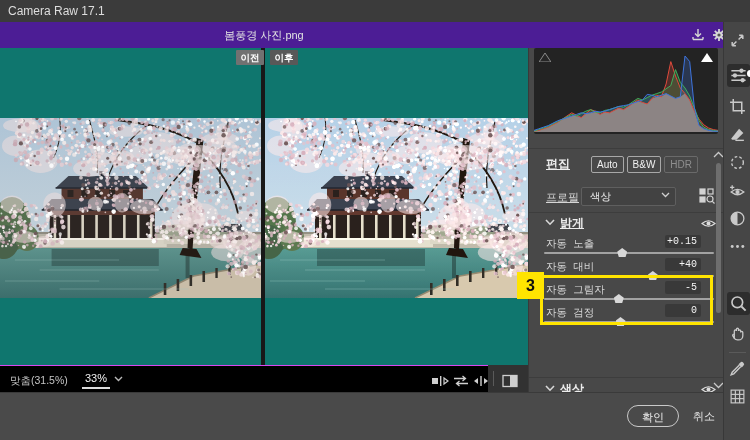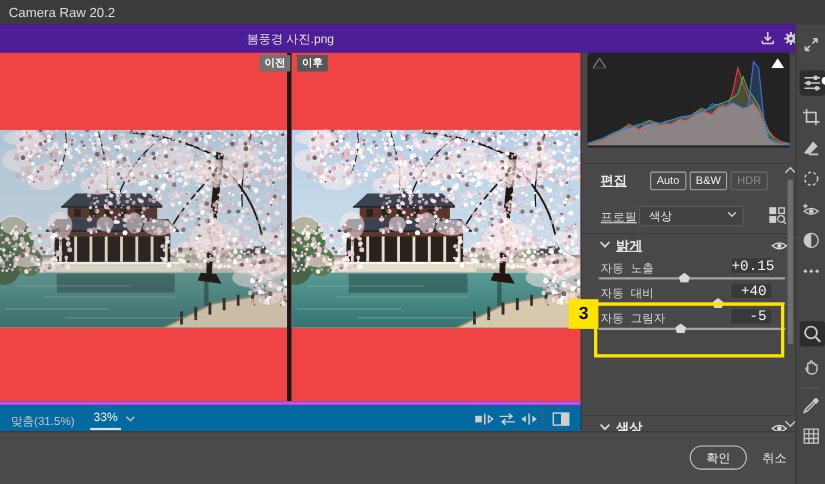--- a/index.html
+++ b/index.html
@@ -10,34 +10,34 @@
   
   .titlebar{left:0;top:0;width:750px;height:22px;background:#3b3b3b;border-bottom:1px solid #2e2e2e;}
   .titlebar .t{position:absolute;left:8px;top:4px;font-size:12px;color:#dedede;}
 
   
   .header{left:0;top:22px;width:723px;height:26px;background:#4c1d95;}
   .filename{position:absolute;left:0;top:6px;width:528px;text-align:center;font-size:11px;color:#e2e2e2;}
   .hicon{position:absolute;top:5px;width:16px;height:16px;color:#d6d6d6;}
 
   
-  .viewport{left:0;top:48px;width:528px;height:317px;background:#ef4444;overflow:hidden;}
+  .viewport{left:0;top:48px;width:528px;height:317px;background:#0f766e;overflow:hidden;}
   .pane{position:absolute;top:0;height:317px;overflow:hidden;}
   .pane.before{left:0;width:261px;}
   .pane.after{left:265px;width:263px;}
   .pane svg.photo{position:absolute;left:0;top:70px;}
   .pane.after svg.photo{filter:brightness(1.04) contrast(1.06) saturate(1.14);}
   .pane-divider{left:261px;top:0;width:4px;height:317px;background:#181818;}
   .cmp-btn{position:absolute;top:2px;width:28px;height:15px;line-height:15px;text-align:center;
            font-size:9.5px;font-weight:bold;color:#fff;border-radius:1px;cursor:default;}
   .cmp-before{left:236px;background:#717171;}
   .cmp-after{left:270px;background:#585858;}
 
   
-  .view-toolbar{left:0;top:365px;width:528px;height:27px;background:#0369a1;border-top:3px solid #d946ef;}
+  .view-toolbar{left:0;top:365px;width:488px;height:27px;background:#000000;border-top:1px solid #d946ef;}
   .fit-label{position:absolute;left:10px;top:8px;font-size:10.5px;color:#c4c4c4;}
   .zoom-level{position:absolute;left:82px;top:6px;font-size:11px;color:#f2f2f2;
               border-bottom:2px solid #dcdcdc;padding:0 3px 3px 3px;}
   .zoom-chevron{position:absolute;left:114px;top:10px;color:#b9b9b9;}
   .vt-icon{position:absolute;top:374px;width:18px;height:14px;color:#cfcfcf;}
   .vt-div{left:493px;top:371px;width:1px;height:15px;background:#5a5a5a;}
 
   
   .right-panel{left:528px;top:48px;width:195px;height:344px;background:#484848;border-left:1px solid #3a3a3a;}
   .hist-box{position:absolute;left:5px;top:0;width:184px;height:86px;background:#232323;border-radius:2px;}
@@ -53,21 +53,21 @@
   .profile-select .val{position:absolute;left:8px;top:2px;font-size:10.5px;color:#eaeaea;}
   .profile-select .chv{position:absolute;right:5px;top:4px;color:#cfcfcf;}
   .sec-chv{position:absolute;color:#d8d8d8;}
   .eye{position:absolute;width:15px;height:11px;color:#dcdcdc;}
 
   
   .sliders{position:absolute;left:0;top:188px;width:195px;font-family:Liberation Mono, monospace;}
   .slider-row{position:relative;height:23px;}
   .s-label{position:absolute;left:17px;top:1px;font-size:10.5px;color:#d8d8d8;}
   .s-value{position:absolute;left:136px;top:-1px;width:32px;height:13px;line-height:13px;background:#393939;
-           border-radius:2px;font-size:13px;color:#f4f4f4;text-align:right;padding-right:4px;}
+           border-radius:2px;font-size:10px;color:#f4f4f4;text-align:right;padding-right:4px;}
   .s-track{position:absolute;left:15px;top:16px;width:170px;height:2px;background:#a2a2a2;border-radius:1px;}
   .s-thumb{position:absolute;top:-4px;width:10px;height:9px;background:#d8d8d8;transform:translateX(-50%);
            clip-path:polygon(50% 0,100% 42%,84% 100%,16% 100%,0 42%);}
 
   
   .sb-thumb{position:absolute;left:187px;top:115px;width:5px;height:150px;background:#6e6e6e;border-radius:2.5px;}
   .sb-chv{position:absolute;left:184px;color:#c9c9c9;}
 
   
   .callout-box{left:540px;top:275px;width:173px;height:50px;border:3px solid #ffe400;box-sizing:border-box;
@@ -2177,21 +2177,21 @@
             <circle cx="260.4418765306473" cy="127.57261729240417" r="0.73" fill="#ecdcdc" opacity="0.74"></circle>
             <circle cx="233.028655230999" cy="159.1079038977623" r="0.90" fill="#6d5a5a" opacity="0.77"></circle>
             <circle cx="261.4585000574589" cy="139.88733839988708" r="1.80" fill="#ffffff" opacity="0.93"></circle>
             <circle cx="244.38414919376373" cy="144.0075261592865" r="1.67" fill="#d3b7bf" opacity="0.76"></circle>
           </g>
       </symbol>
     </defs>
   </svg>
 
   <div class="abs titlebar">
-    <span class="t">Camera Raw 20.2</span>
+    <span class="t">Camera Raw 17.1</span>
   </div>
 
   <div class="abs header">
     <span class="filename">봄풍경 사진.png</span>
     <svg class="hicon" style="left:690px" viewBox="0 0 16 16">
       <path d="M8 2v7 M5 6.5 8 9.5 11 6.5 M3 12.5h10 M3 10v2.5 M13 10v2.5" stroke="currentColor" stroke-width="1.4" fill="none"></path>
     </svg>
     <svg class="hicon" style="left:711px" viewBox="0 0 16 16">
       <g stroke="currentColor" stroke-width="1.8">
           <line x1="8" y1="2" x2="8" y2="14"></line>
@@ -2320,20 +2320,27 @@
 
   <div class="slider-row">
     <span class="s-label">자동 그림자</span>
     <span class="s-value">-5</span>
     <div class="s-track">
       <div class="s-thumb" style="left: 44%;"></div>
     </div>
   </div>
 
 
+  <div class="slider-row">
+    <span class="s-label">자동 검정</span>
+    <span class="s-value">0</span>
+    <div class="s-track">
+      <div class="s-thumb" style="left: 45%;"></div>
+    </div>
+  </div>
 </div>
 
     <div class="panel-div" style="top:329px"></div>
     <svg class="sec-chv" style="left:16px;top:337px" width="10" height="7" viewBox="0 0 10 7">
         <path d="M1 1l4 4.2L9 1" stroke="currentColor" stroke-width="1.6" fill="none"></path>
       </svg>
     <span class="lbl b" style="left:31px;top:333px">색상</span>
     <svg class="eye" style="left:172px;top:336px" viewBox="0 0 15 11">
         <path d="M1 5.5Q7.5 0 14 5.5 7.5 11 1 5.5Z" fill="none" stroke="currentColor" stroke-width="1.2"></path>
         <circle cx="7.5" cy="5.5" r="2" fill="currentColor"></circle>

